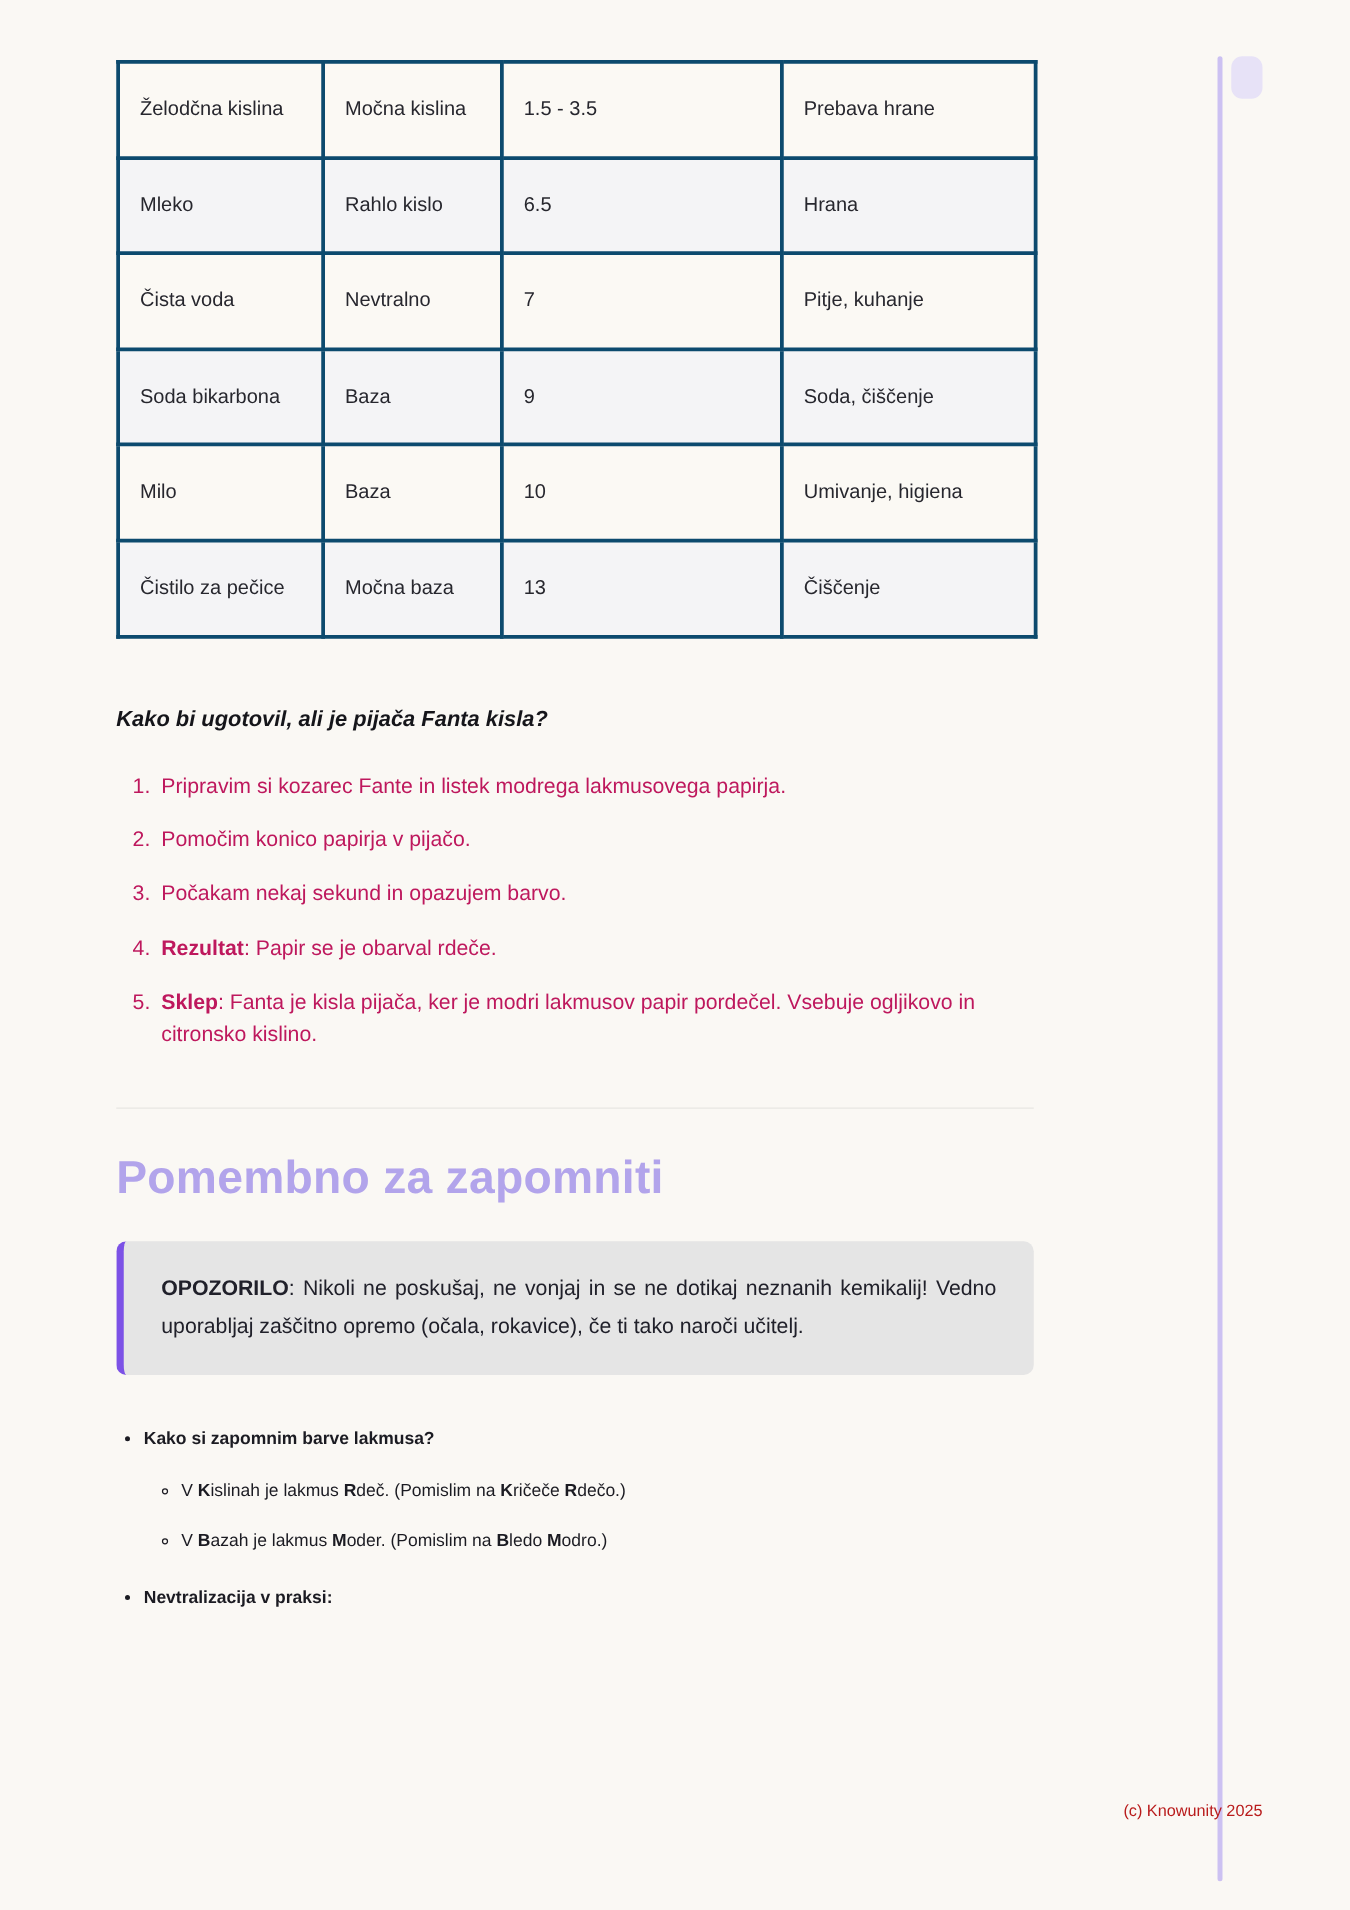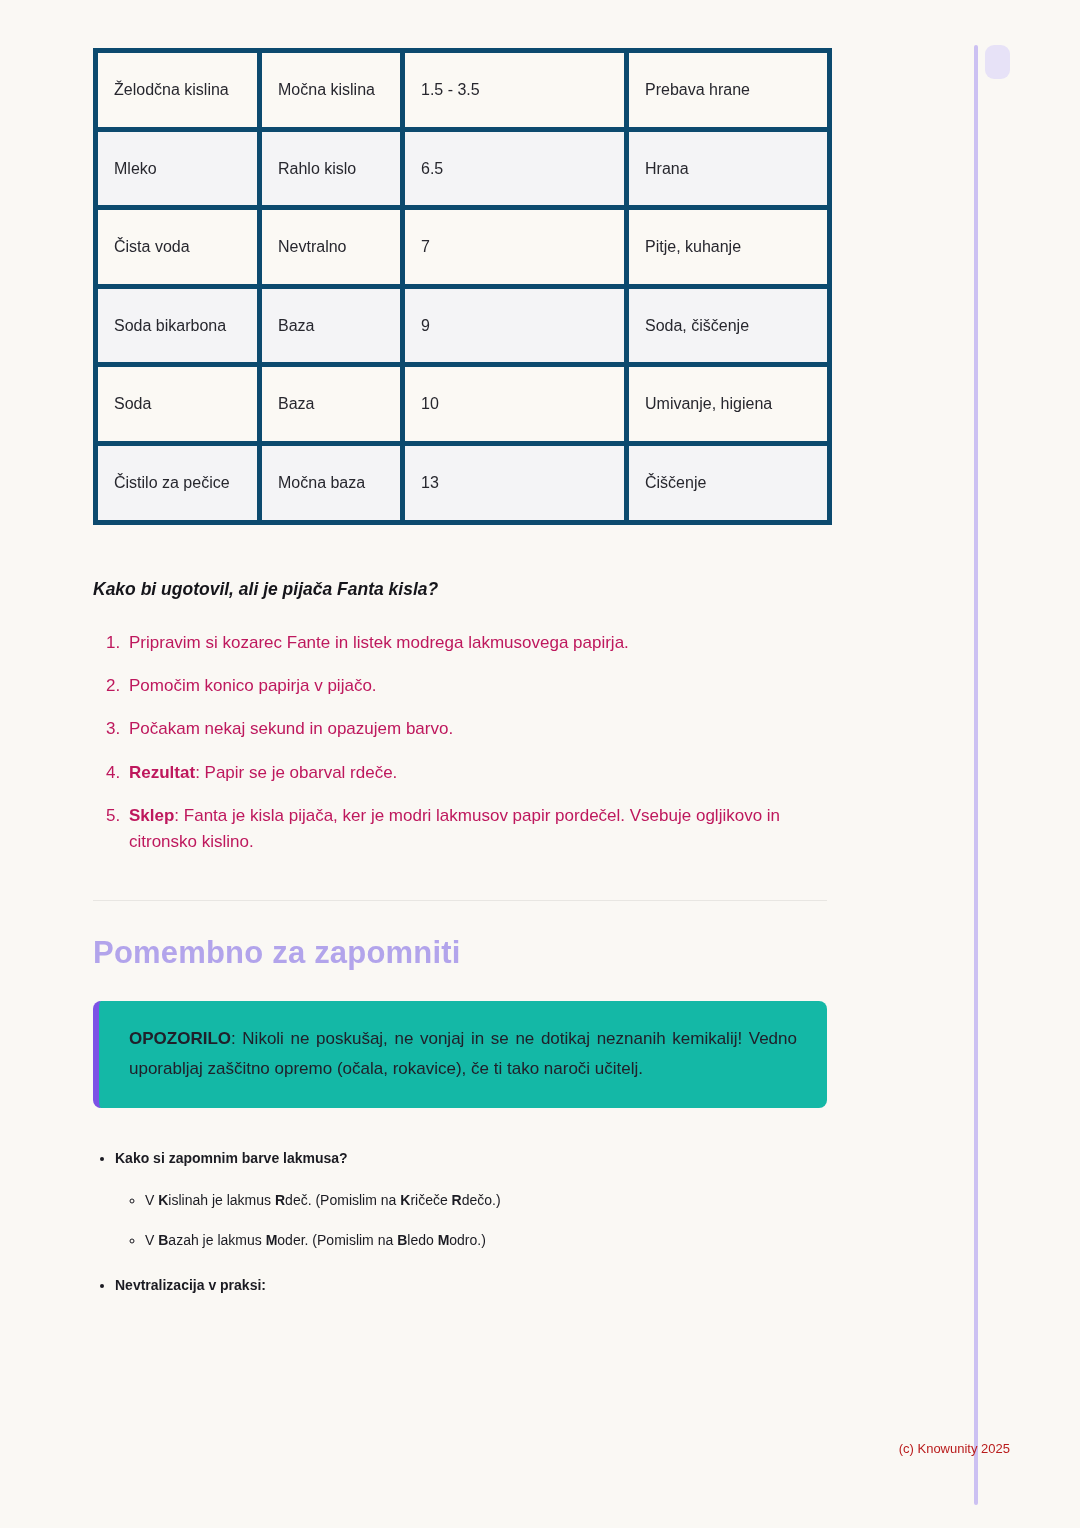--- a/index.html
+++ b/index.html
@@ -8,35 +8,35 @@
     width: 1080px; height: 1528px;
     position: relative; overflow: hidden;
     background: #FAF8F4;
     font-family: "Liberation Sans", sans-serif;
     color: #1C1C22;
   }
   .content { position: absolute; left: 93px; top: 48px; width: 734px; }
 
   
   .ph-table { border-collapse: collapse; width: 734px; table-layout: fixed; font-size: 16px; color: #27272E; }
-  .ph-table td { border: 5px solid #0c4a6e; padding: 24px 16px; line-height: 1.6; vertical-align: middle; }
+  .ph-table td { border: 3px solid #0c4a6e; padding: 24px 16px; line-height: 1.6; vertical-align: middle; }
   .ph-table tr:nth-child(odd)  { background: #FBF9F4; }
   .ph-table tr:nth-child(even) { background: #F4F4F6; }
   .c1 { width: 164px; } .c2 { width: 143px; } .c3 { width: 224px; } .c4 { width: 203px; }
 
   .q-heading { margin: 54px 0 0; font-size: 17.5px; font-weight: 700; color: #15151A; font-style: italic; }
 
   .steps { margin: 30px 0 0; padding: 0 0 0 32px; font-size: 17px; line-height: 1.55; color: #be185d; list-style: decimal; }
   .steps li { margin: 0 0 17px; padding-left: 4px; }
 
   hr.divider { border: none; border-top: 1px solid #E8E6E2; margin: 44px 0 0; }
 
-  .purple-heading { margin: 34px 0 0; font-size: 31px; font-weight: 800; color: #B2A4EB; letter-spacing: .2px; }
+  .purple-heading { margin: 34px 0 0; font-size: 37px; font-weight: 800; color: #B2A4EB; letter-spacing: .2px; }
 
-  .callout { margin: 30px 0 0; background: #14b8a6; border-left: 6px solid #7C52E6; border-radius: 8px; padding: 23px 30px; }
+  .callout { margin: 30px 0 0; background: #e5e5e5; border-left: 6px solid #7C52E6; border-radius: 8px; padding: 23px 30px; }
   .callout p { margin: 0; font-size: 17px; line-height: 1.8; text-align: justify; color: #20202A; }
 
   .notes { margin: 42px 0 0; padding: 0 0 0 22px; font-size: 14px; color: #1B1B22; list-style: disc; }
   .notes > li { margin: 0 0 26px; }
   .note-title { font-weight: 700; }
   .subnotes { margin: 24px 0 0; padding: 0 0 0 30px; list-style: circle; font-weight: 400; }
   .subnotes li { margin: 0 0 19px; line-height: 1.5; }
 
   .footer { position: absolute; top: 1441px; right: 70px; font-size: 13px; color: #b91c1c; z-index: 2; }
   .edge-line { position: absolute; left: 974px; top: 45px; width: 4px; height: 1460px; background: #CCC1F2; border-radius: 2px; z-index: 1; }
@@ -74,21 +74,21 @@
           <td>7</td>
           <td>Pitje, kuhanje</td>
         </tr>
         <tr>
           <td>Soda bikarbona</td>
           <td>Baza</td>
           <td>9</td>
           <td>Soda, čiščenje</td>
         </tr>
         <tr>
-          <td>Soda</td>
+          <td>Milo</td>
           <td>Baza</td>
           <td>10</td>
           <td>Umivanje, higiena</td>
         </tr>
         <tr>
           <td>Čistilo za pečice</td>
           <td>Močna baza</td>
           <td>13</td>
           <td>Čiščenje</td>
         </tr>

